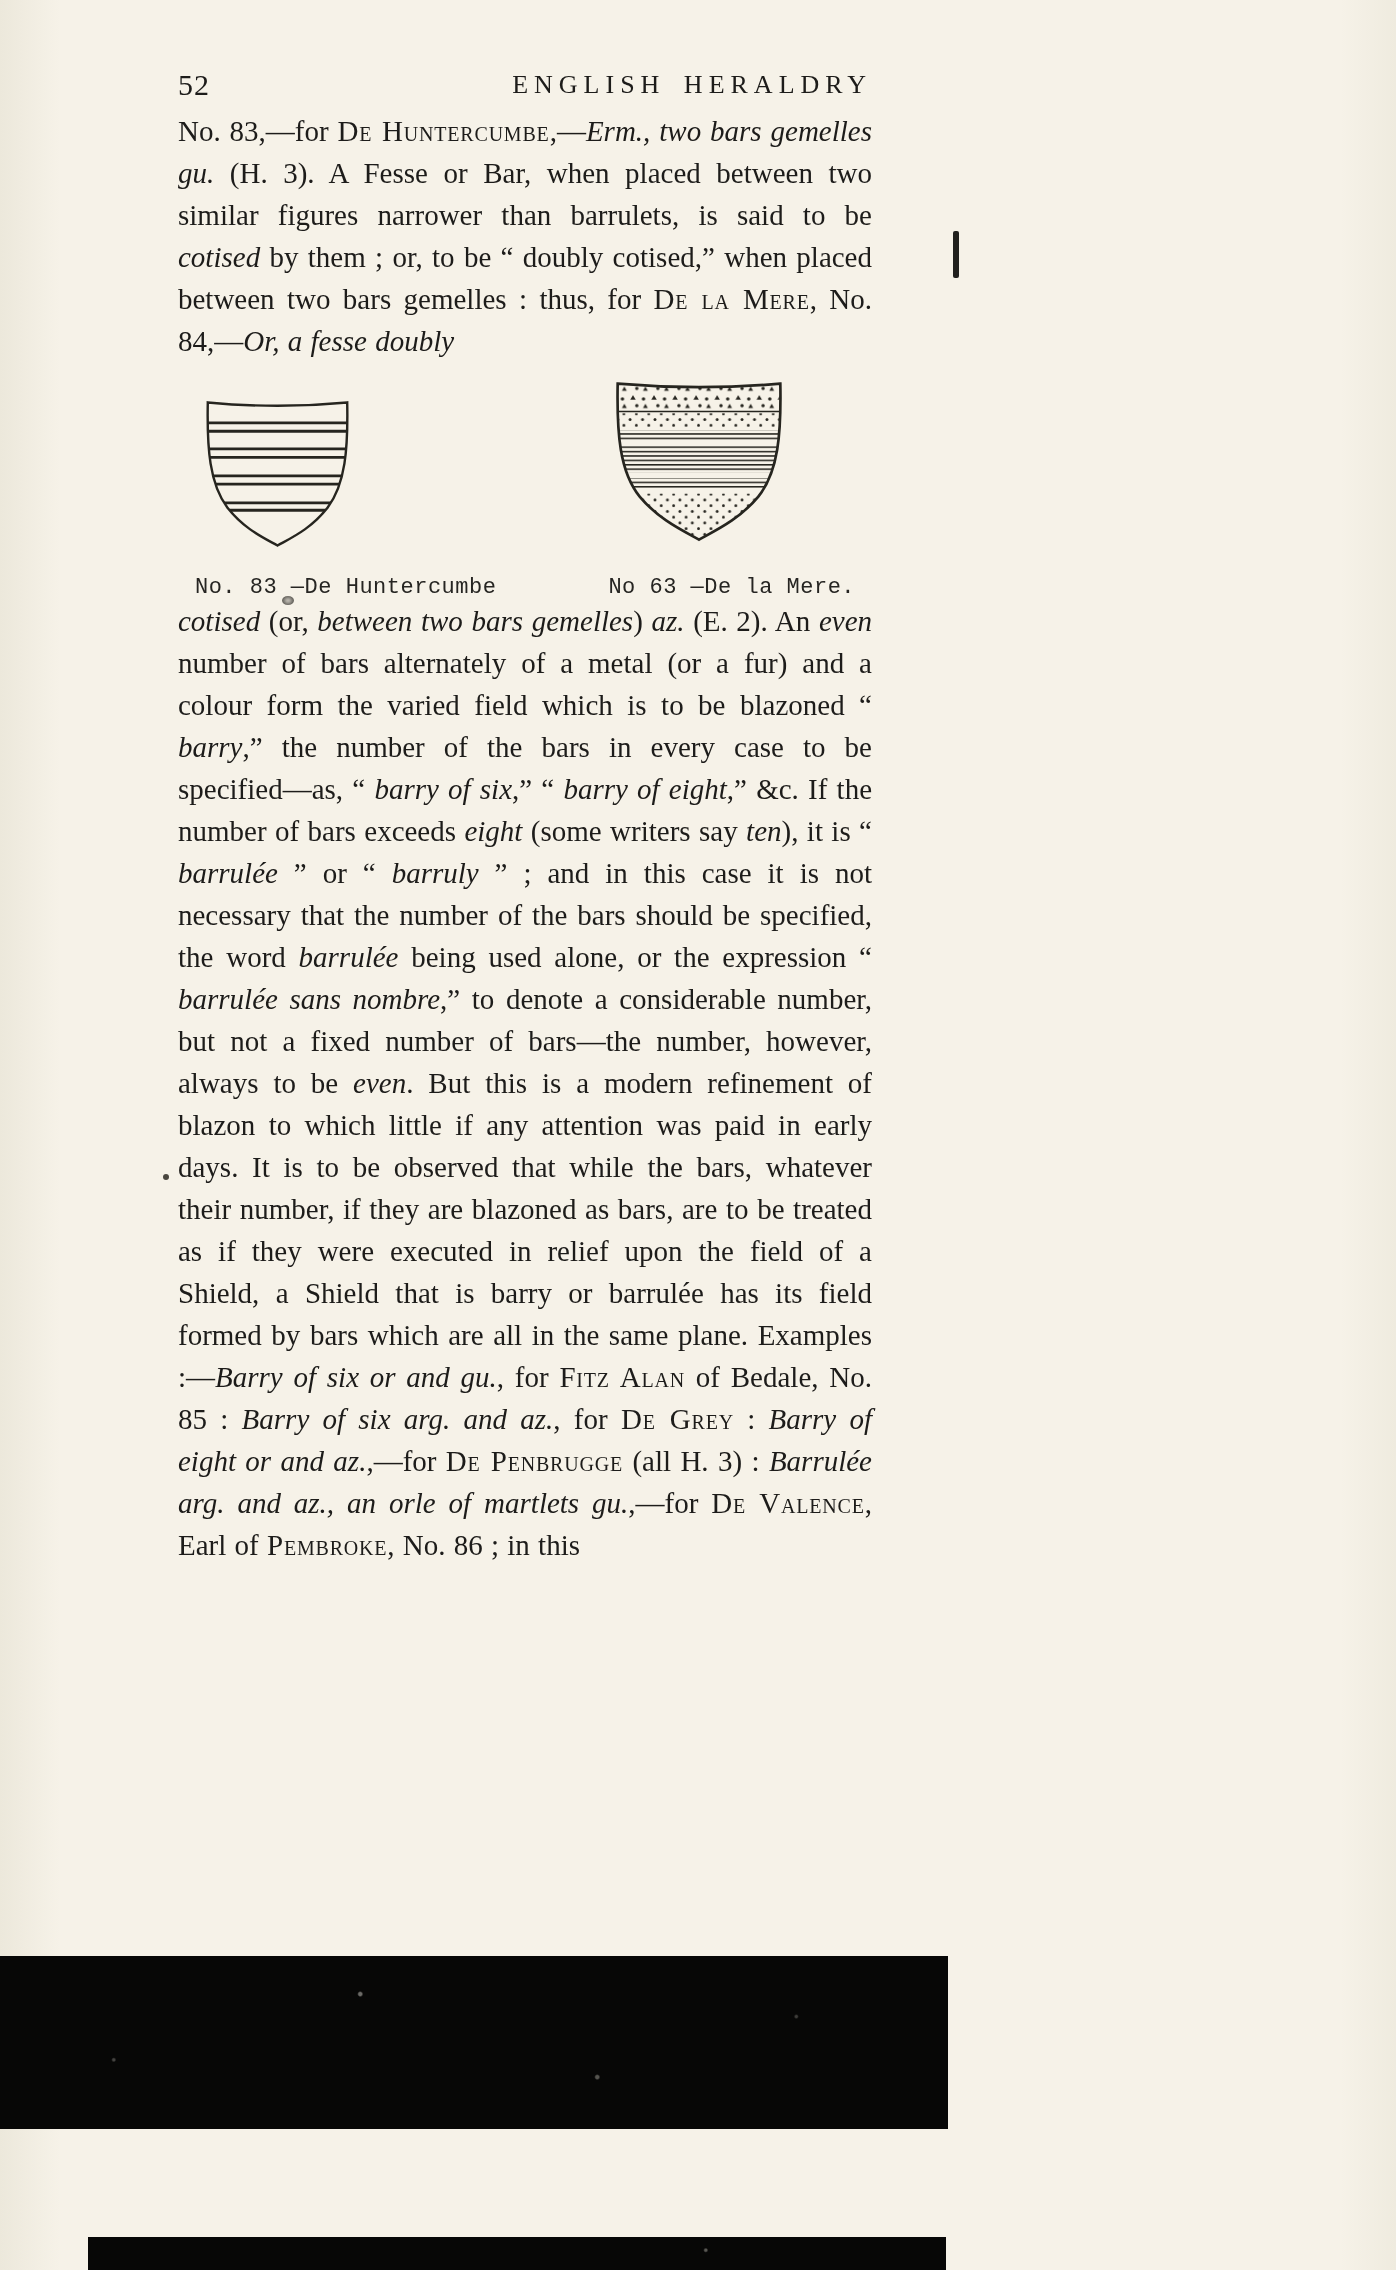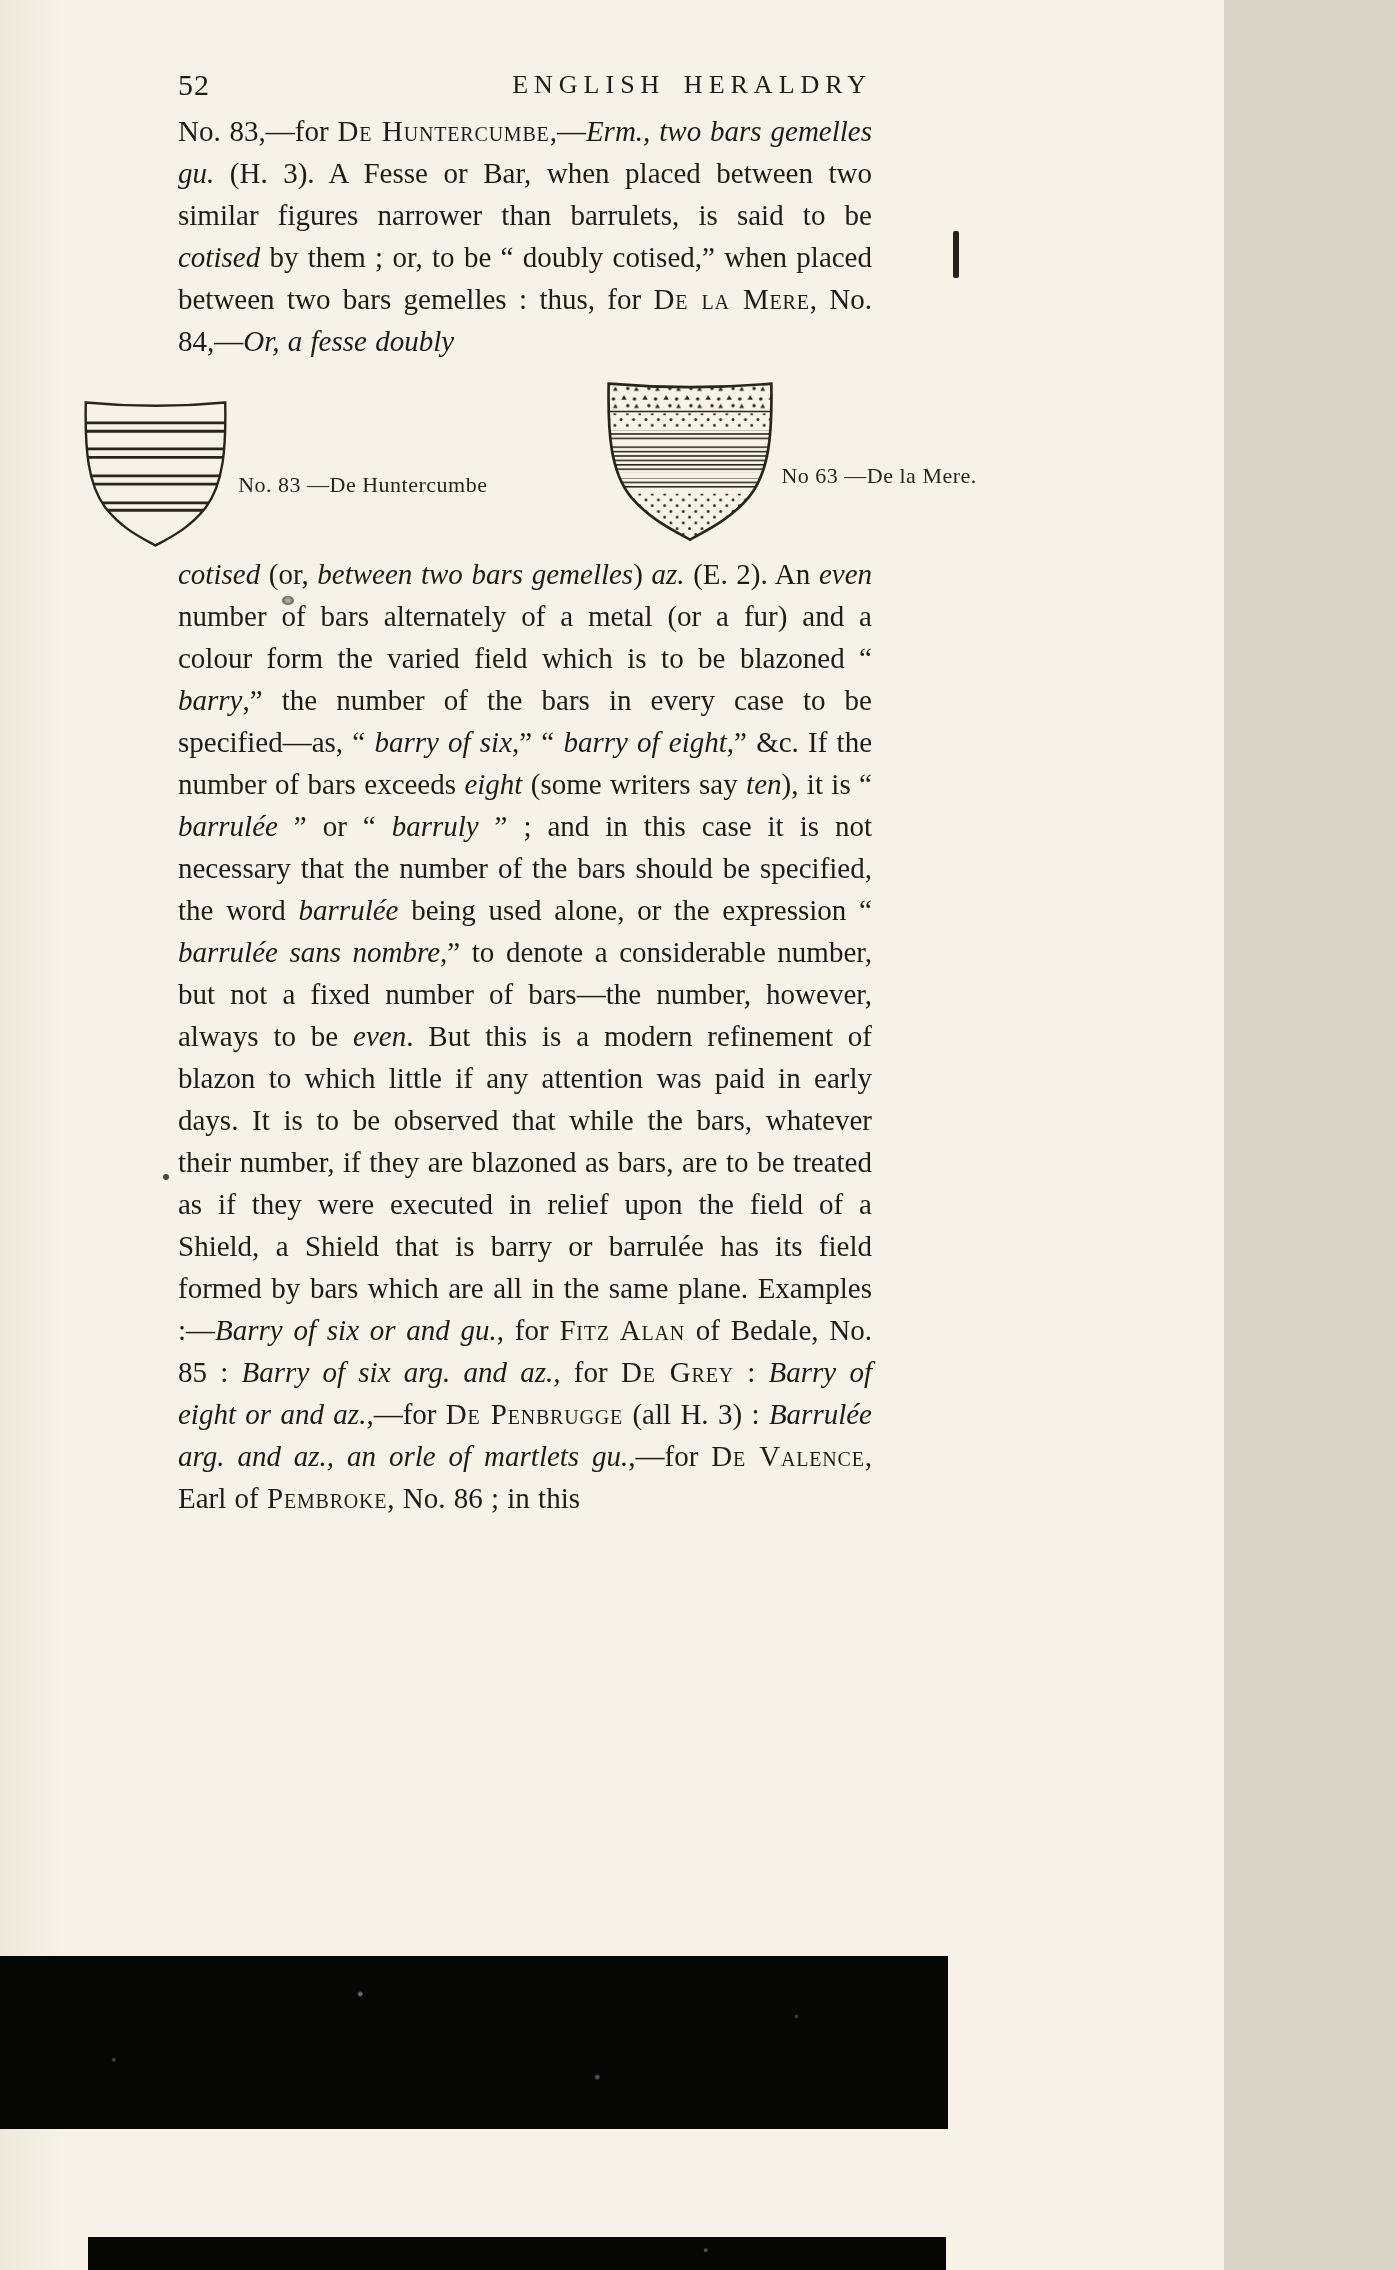--- a/index.html
+++ b/index.html
@@ -1,19 +1,19 @@
 <!DOCTYPE html>
 <html><head>
 <meta charset="utf-8">
 <style>
   * { margin: 0; padding: 0; box-sizing: border-box; }
   html, body { background: #d8d4c8; }
   .page {
     position: relative;
-    width: 1224px;
+    width: 1396px;
     height: 2270px;
     background: linear-gradient(90deg, #ece8db 0px, #f6f2e8 60px, #f6f2e8 1340px, #efebdf 1396px);
     overflow: hidden;
     font-family: "Liberation Serif", "DejaVu Serif", serif;
     color: #1d1c1a;
   }
   .content {
     position: absolute;
     left: 178px;
     top: 62px;
@@ -41,21 +41,21 @@
   .seg-i { font-style: italic; }
   .seg-sc { font-variant: small-caps; letter-spacing: 0.8px; }
   #para1 { margin-top: 4px; }
   .figures {
     display: flex;
     justify-content: center;
     align-items: flex-end;
     gap: 112px;
     margin-top: 14px;
   }
-  .figure { display: flex; flex-direction: row; align-items: center; }
+  .figure { display: flex; flex-direction: column; align-items: flex-start; font-family: Liberation Mono, monospace; }
   .figure-caption {
     font-size: 22px;
     margin-top: 22px;
     color: #262522;
     letter-spacing: 0.5px;
     white-space: nowrap;
   }
   #para2 { }
 
   

